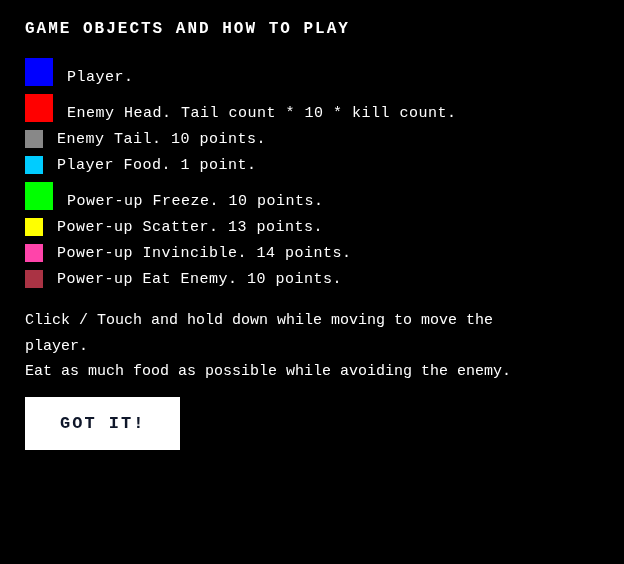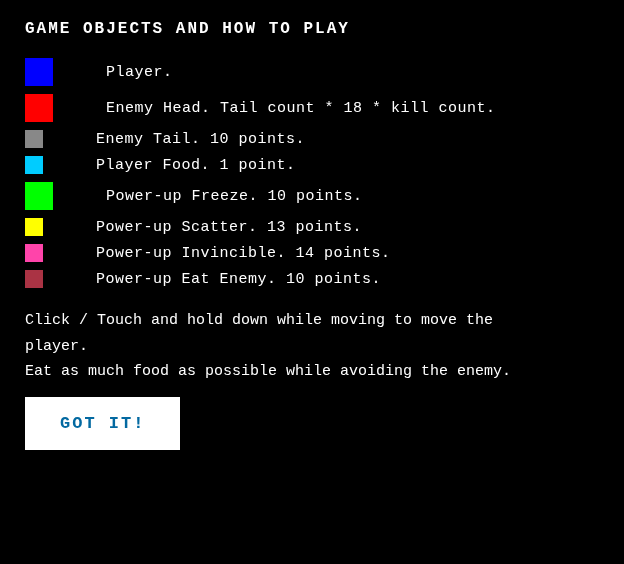--- a/index.html
+++ b/index.html
@@ -20,23 +20,22 @@
       margin-bottom: 20px;
     }
 
     .items-list {
       list-style: none;
       margin-bottom: 20px;
     }
 
     .item-row {
       display: flex;
-      align-items: center;
+      align-items: flex-end;
       margin-bottom: 8px;
-      gap: 39px;
     }
 
     .color-box {
       width: 28px;
       height: 28px;
       flex-shrink: 0;
       margin-right: 14px;
     }
 
     .color-box.small {
@@ -51,21 +50,21 @@
 
     .description-block {
       margin-bottom: 12px;
       line-height: 1.7;
       font-size: 15px;
       max-width: 540px;
     }
 
     .got-it-btn {
       background-color: #fff;
-      color: #0369a1;
+      color: #0f172a;
       border: 3px solid #fff;
       padding: 14px 32px;
       font-family: 'Courier New', Courier, monospace;
       font-size: 17px;
       font-weight: bold;
       letter-spacing: 2px;
       cursor: pointer;
       display: block;
     }
   </style>
@@ -74,21 +73,21 @@
 
 <h1 class="page-title">GAME OBJECTS AND HOW TO PLAY</h1>
 
 <ul class="items-list" id="items-container">
     <li class="item-row">
       <div class="color-box" style="background-color: rgb(0, 0, 255);"></div>
       <span class="item-label">Player.</span>
     </li>
     <li class="item-row">
       <div class="color-box" style="background-color: rgb(255, 0, 0);"></div>
-      <span class="item-label">Enemy Head. Tail count * 18 * kill count.</span>
+      <span class="item-label">Enemy Head. Tail count * 10 * kill count.</span>
     </li>
     <li class="item-row">
       <div class="color-box small" style="background-color: rgb(136, 136, 136);"></div>
       <span class="item-label">Enemy Tail. 10 points.</span>
     </li>
     <li class="item-row">
       <div class="color-box small" style="background-color: rgb(0, 204, 255);"></div>
       <span class="item-label">Player Food. 1 point.</span>
     </li>
     <li class="item-row">

